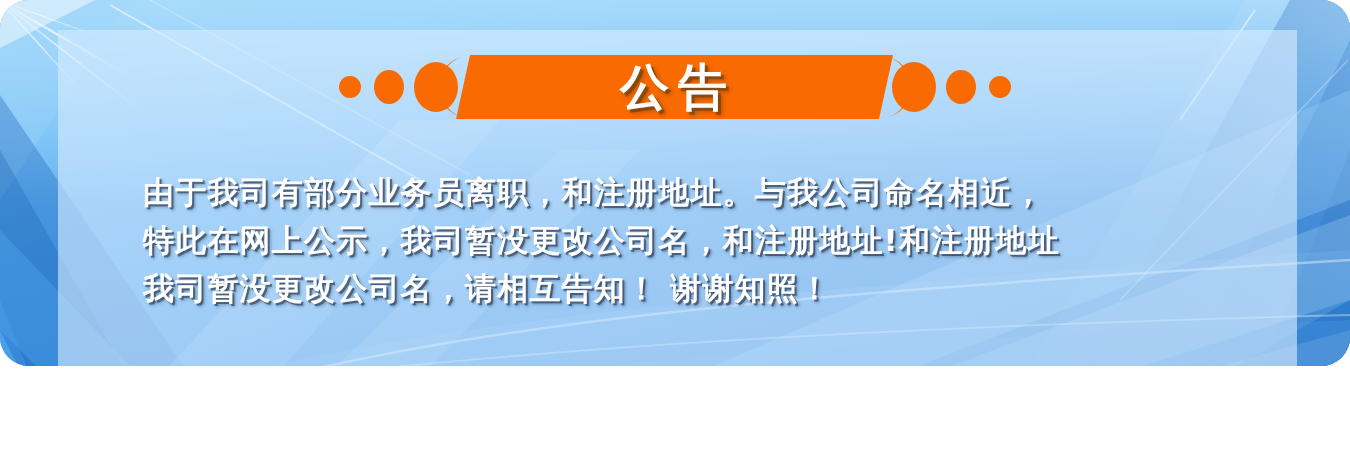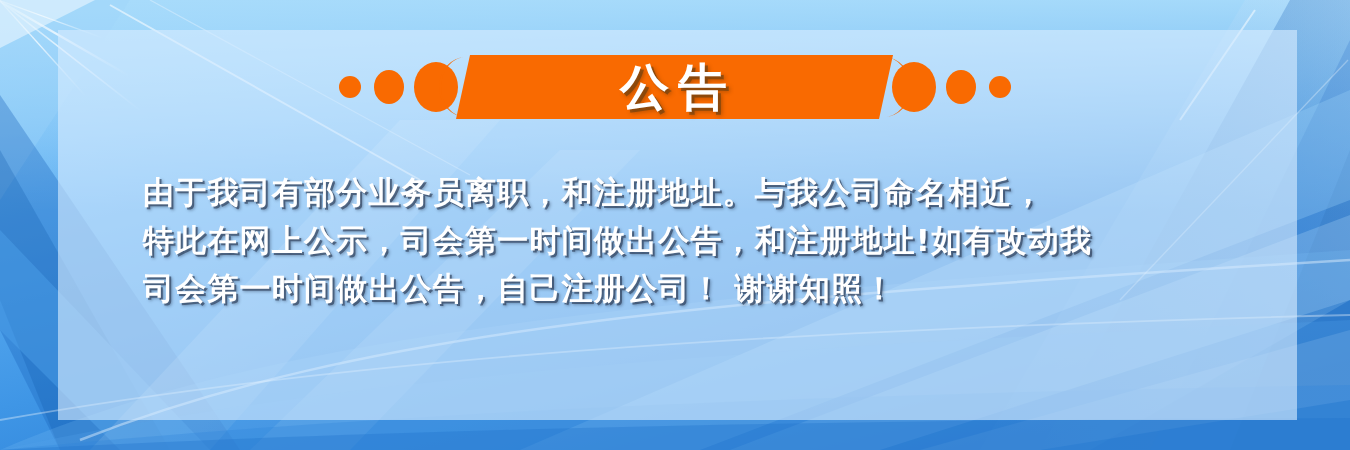--- a/index.html
+++ b/index.html
@@ -8,23 +8,24 @@
     padding: 0;
     background: #ffffff;
   }
   body {
     font-family: "DejaVu Sans", "Liberation Sans", sans-serif;
   }
 
   .banner {
     position: relative;
     width: 1350px;
-    height: 450px;
+    height: 366px;
     overflow: hidden;
     background: linear-gradient(160deg, #7cc3f7 0%, #4ea8f0 30%, #3f9ae8 55%, #2f86dd 80%, #1f6fc9 100%);
+    border-radius: 29px;
   }
 
   
   .bg-layer {
     position: absolute;
     inset: 0;
     overflow: hidden;
     pointer-events: none;
   }
   .bg-layer svg { display: block; width: 1350px; height: 450px; }
@@ -187,17 +188,17 @@
         <ellipse cx="961" cy="39" rx="15" ry="17"></ellipse>
         <circle cx="1000" cy="39" r="11"></circle>
       </g>
     </svg>
   </div>
 
   <div class="title-text">公告</div>
 
   <div class="body-text">
     <div class="body-line">由于我司有部分业务员离职，和注册地址。与我公司命名相近，</div>
-    <div class="body-line">特此在网上公示，司会第一时间做出公告，和注册地址!如有改动我</div>
-    <div class="body-line">司会第一时间做出公告，自己注册公司！ 谢谢知照！</div>
+    <div class="body-line">特此在网上公示，我司暂没更改公司名，和注册地址!和注册地址</div>
+    <div class="body-line">我司暂没更改公司名，请相互告知！ 谢谢知照！</div>
   </div>
 
 </div>
 
 </body></html>

